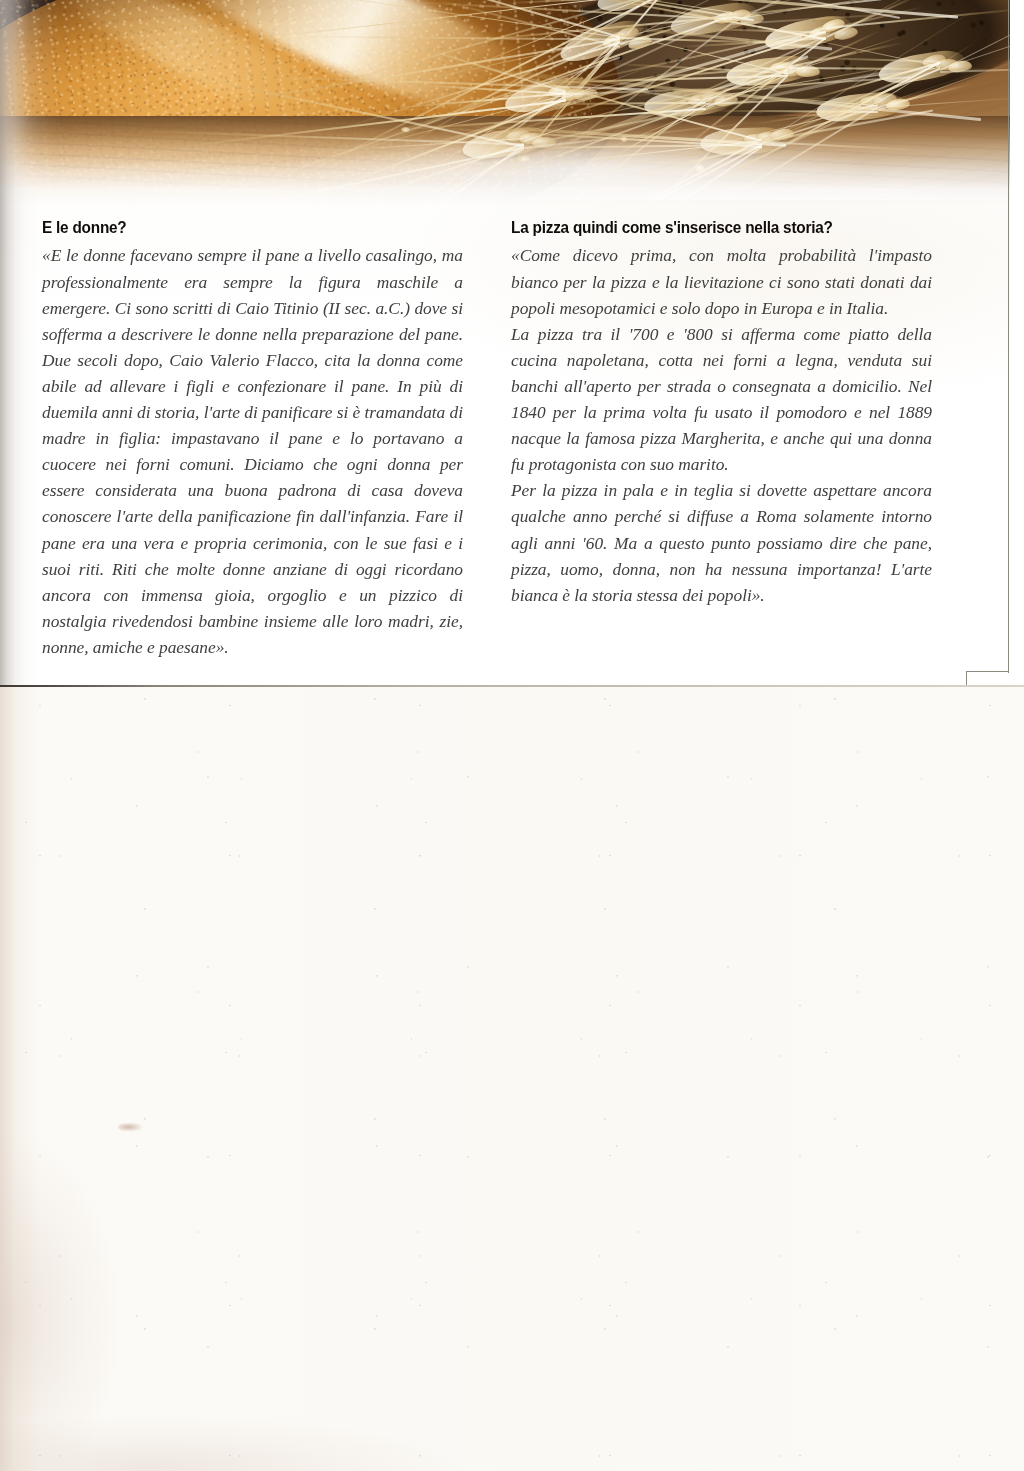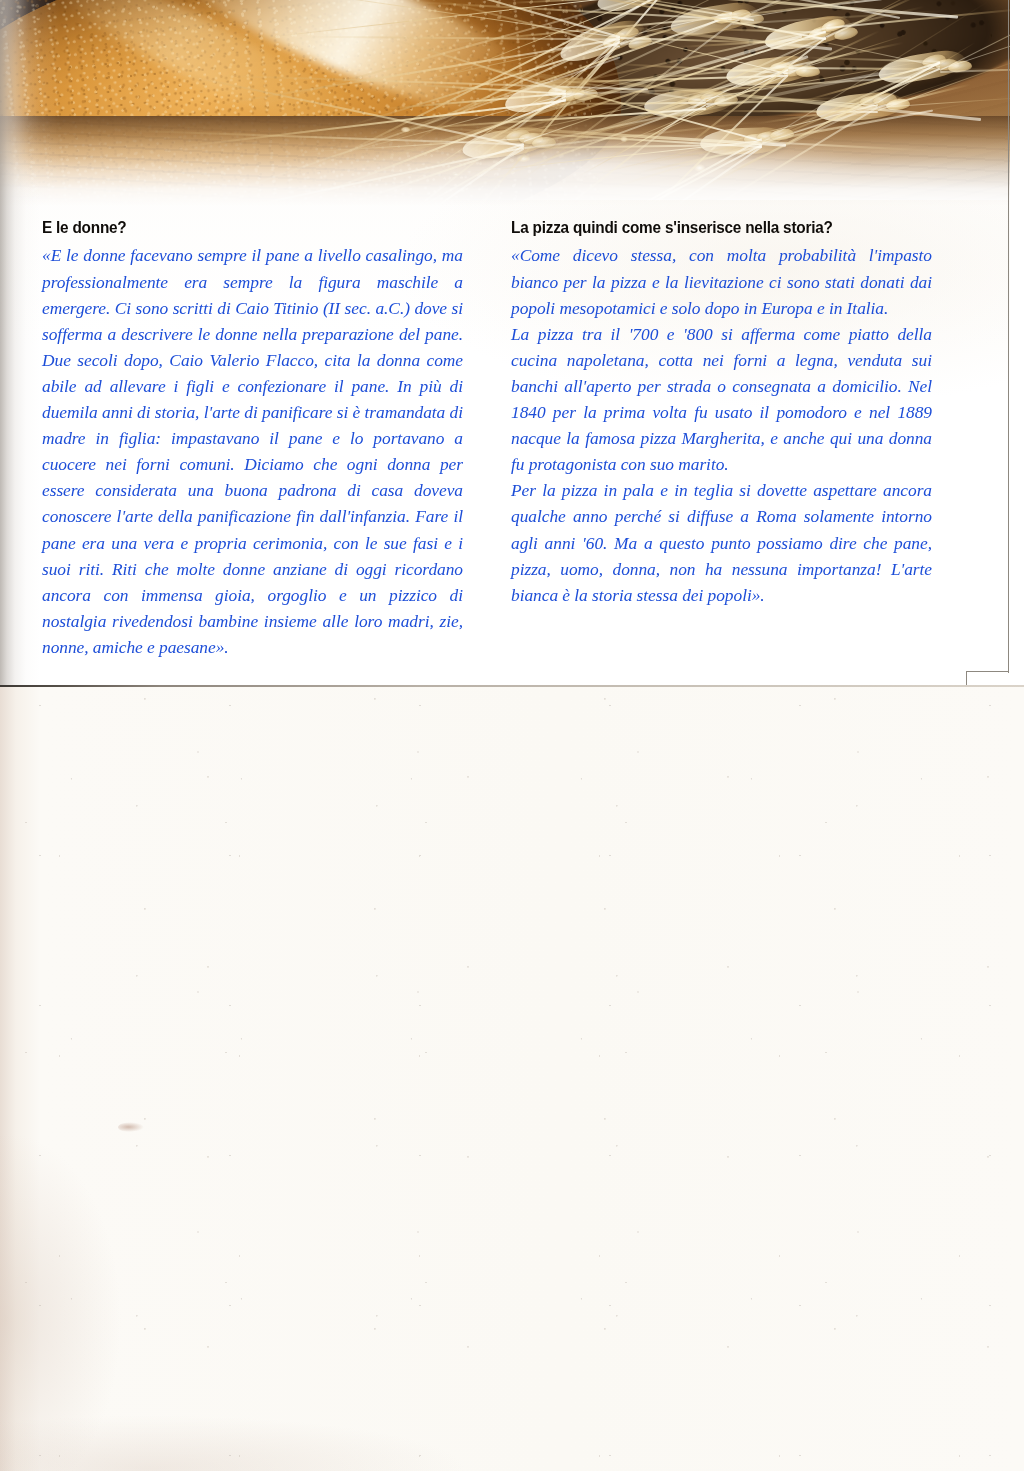--- a/index.html
+++ b/index.html
@@ -350,21 +350,21 @@
     transform: scaleX(.93);
     transform-origin: left center;
     line-height: 1.18;
   }
   .col-body {
     margin: 0;
     font-family: "Liberation Serif", serif;
     font-style: italic;
     font-size: 17.4px;
     line-height: 26.1px;
-    color: #1d4ed8;
+    color: #404040;
     text-align: justify;
     text-justify: inter-word;
     hyphens: manual;
     letter-spacing: -.05px;
   }
   .col-body + .col-body { margin-top: 0; }
 
   
   .paper-tint {
     position: absolute;
@@ -586,21 +586,21 @@
 
     <div class="columns">
 
       <div class="column">
         <h2 class="col-heading">E le donne?</h2>
         <p class="col-body">«E le donne facevano sempre il pane a livello casalingo, ma professionalmente era sempre la figura maschile a emergere. Ci sono scritti di Caio Titinio (II sec. a.C.) dove si sofferma a descrivere le donne nella preparazione del pane. Due secoli dopo, Caio Valerio Flacco, cita la donna come abile ad allevare i figli e confezionare il pane. In più di duemila anni di storia, l'arte di panificare si è tramandata di madre in figlia: impastavano il pane e lo portavano a cuocere nei forni comuni. Diciamo che ogni donna per essere considerata una buona padrona di casa doveva conoscere l'arte della panificazione fin dall'infanzia. Fare il pane era una vera e propria cerimonia, con le sue fasi e i suoi riti. Riti che molte donne anziane di oggi ricordano ancora con immensa gioia, orgoglio e un pizzico di nostalgia rivedendosi bambine insieme alle loro madri, zie, nonne, amiche e paesane».</p>
       </div>
 
       <div class="column">
         <h2 class="col-heading">La pizza quindi come s'inserisce nella storia?</h2>
-        <p class="col-body">«Come dicevo stessa, con molta probabilità l'impasto bianco per la pizza e la lievitazione ci sono stati donati dai popoli mesopotamici e solo dopo in Europa e in Italia.</p>
+        <p class="col-body">«Come dicevo prima, con molta probabilità l'impasto bianco per la pizza e la lievitazione ci sono stati donati dai popoli mesopotamici e solo dopo in Europa e in Italia.</p>
         <p class="col-body">La pizza tra il '700 e '800 si afferma come piatto della cucina napoletana, cotta nei forni a legna, venduta sui banchi all'aperto per strada o consegnata a domicilio. Nel 1840 per la prima volta fu usato il pomodoro e nel 1889 nacque la famosa pizza Margherita, e anche qui una donna fu protagonista con suo marito.</p>
         <p class="col-body">Per la pizza in pala e in teglia si dovette aspettare ancora qualche anno perché si diffuse a Roma solamente intorno agli anni '60. Ma a questo punto possiamo dire che pane, pizza, uomo, donna, non ha nessuna importanza! L'arte bianca è la storia stessa dei popoli».</p>
       </div>
 
     </div>
 
     <div class="crop-v-outer"></div>
     <div class="crop-h-step"></div>
     <div class="crop-v-inner"></div>
 

